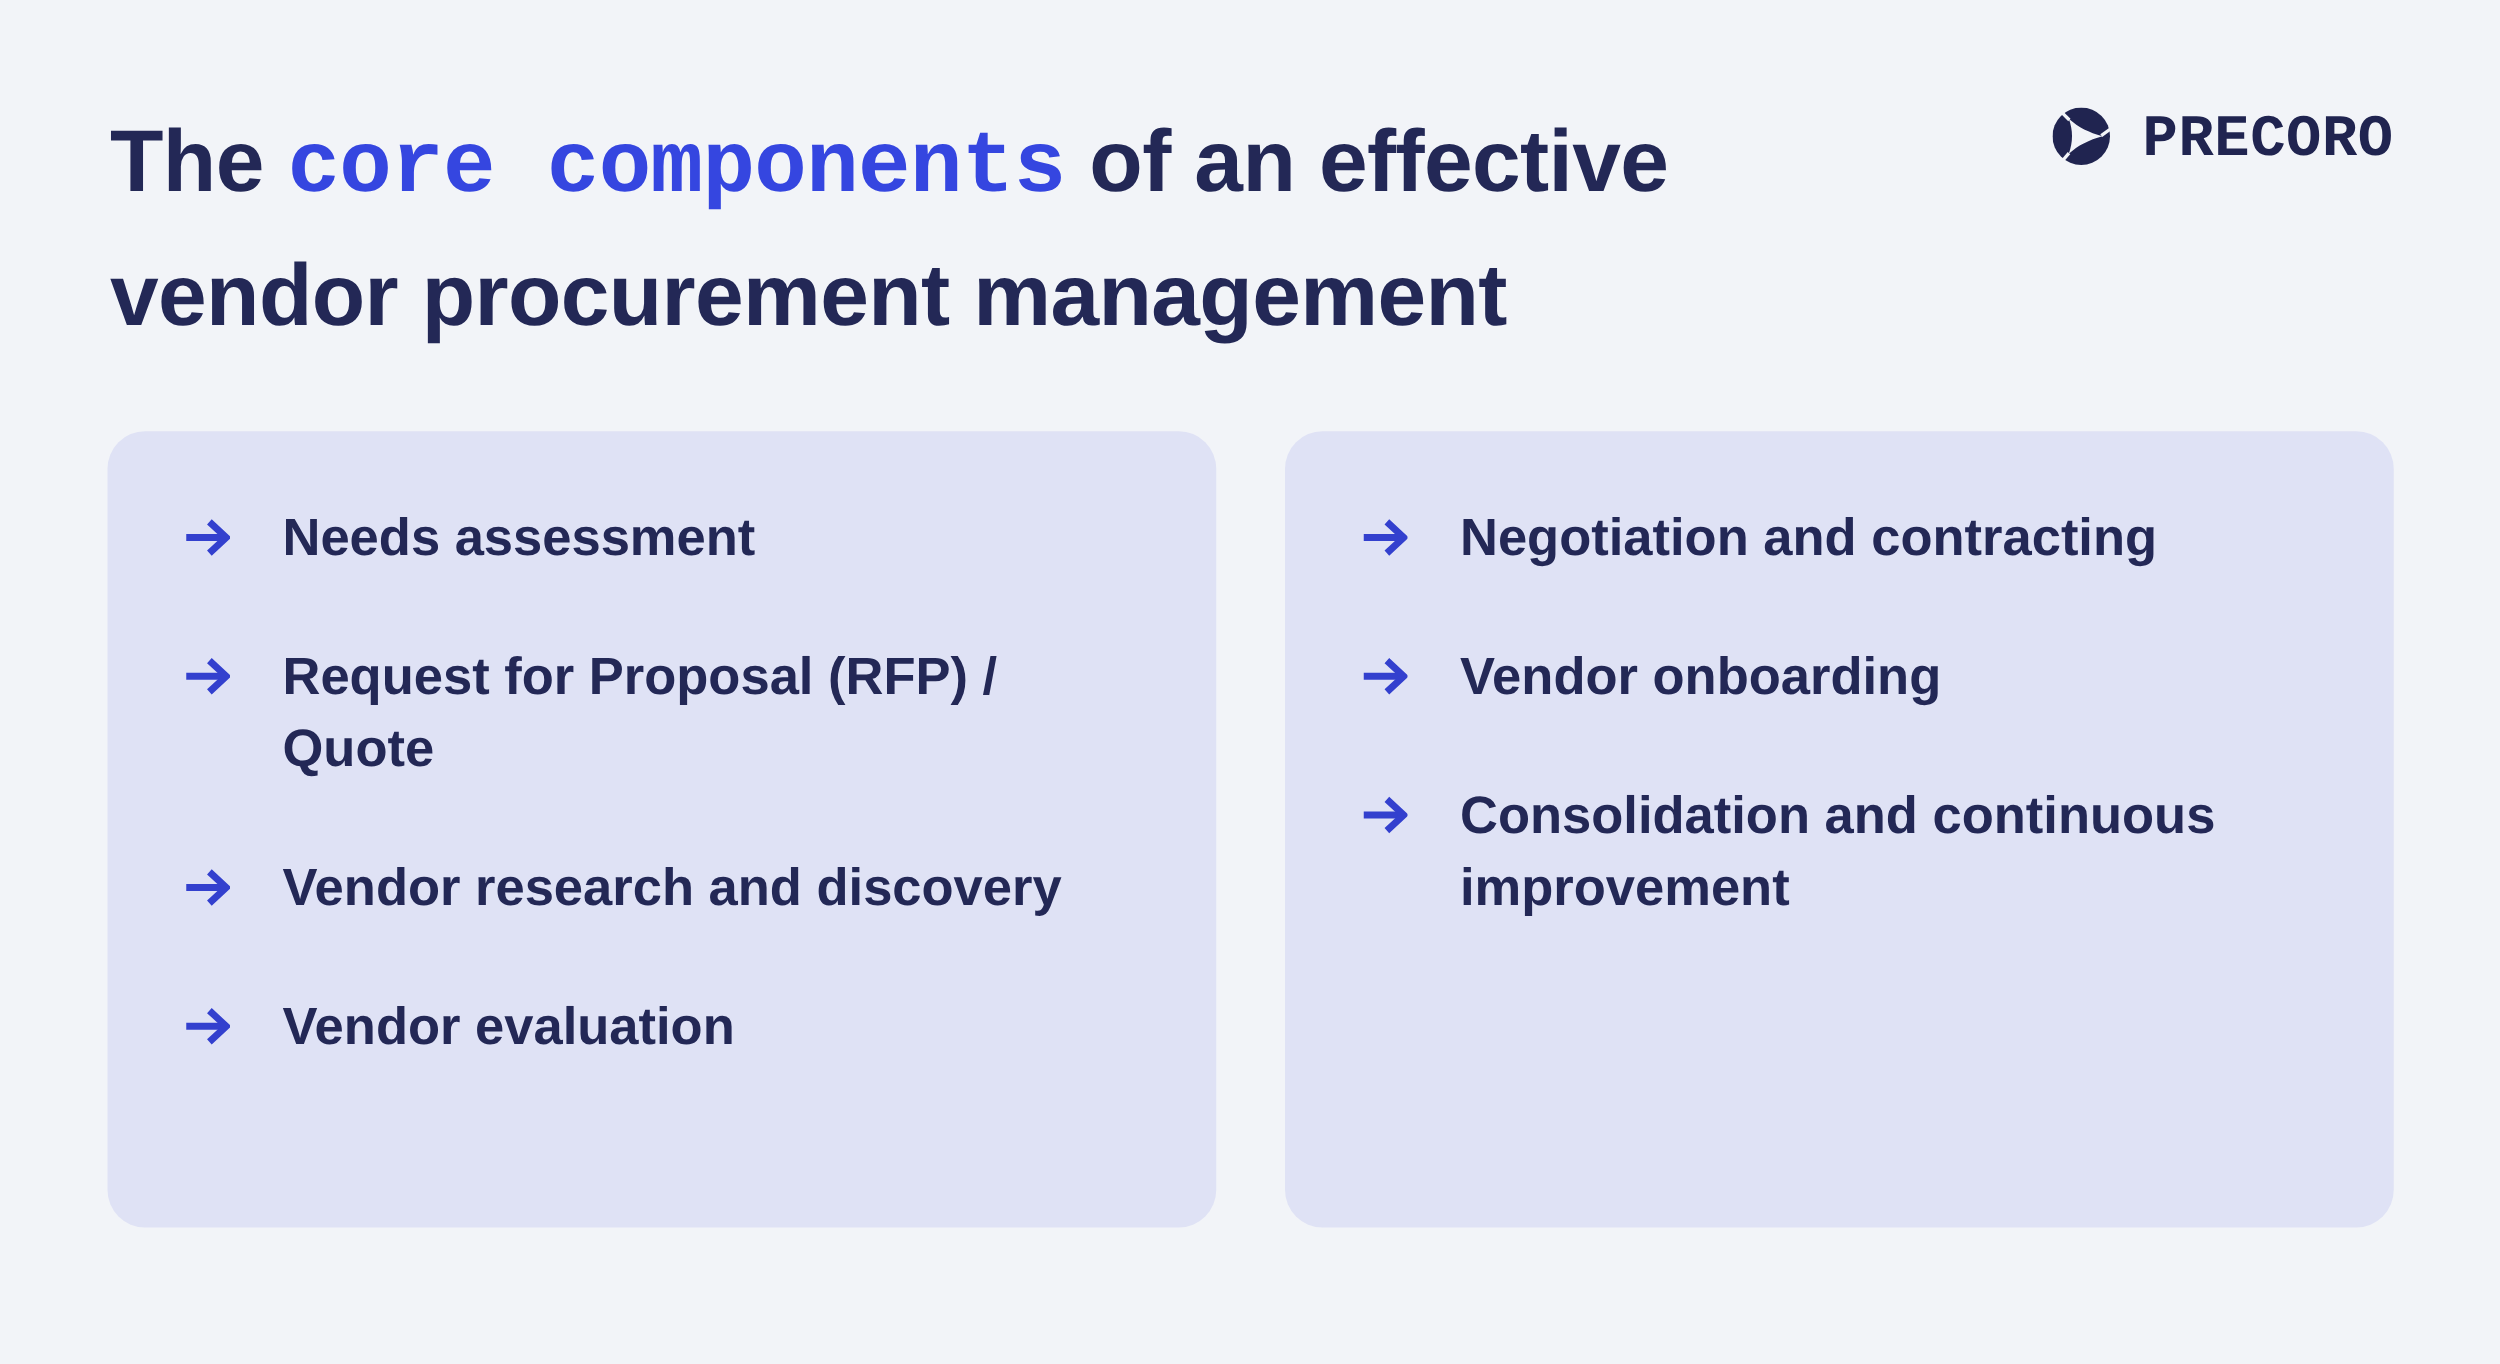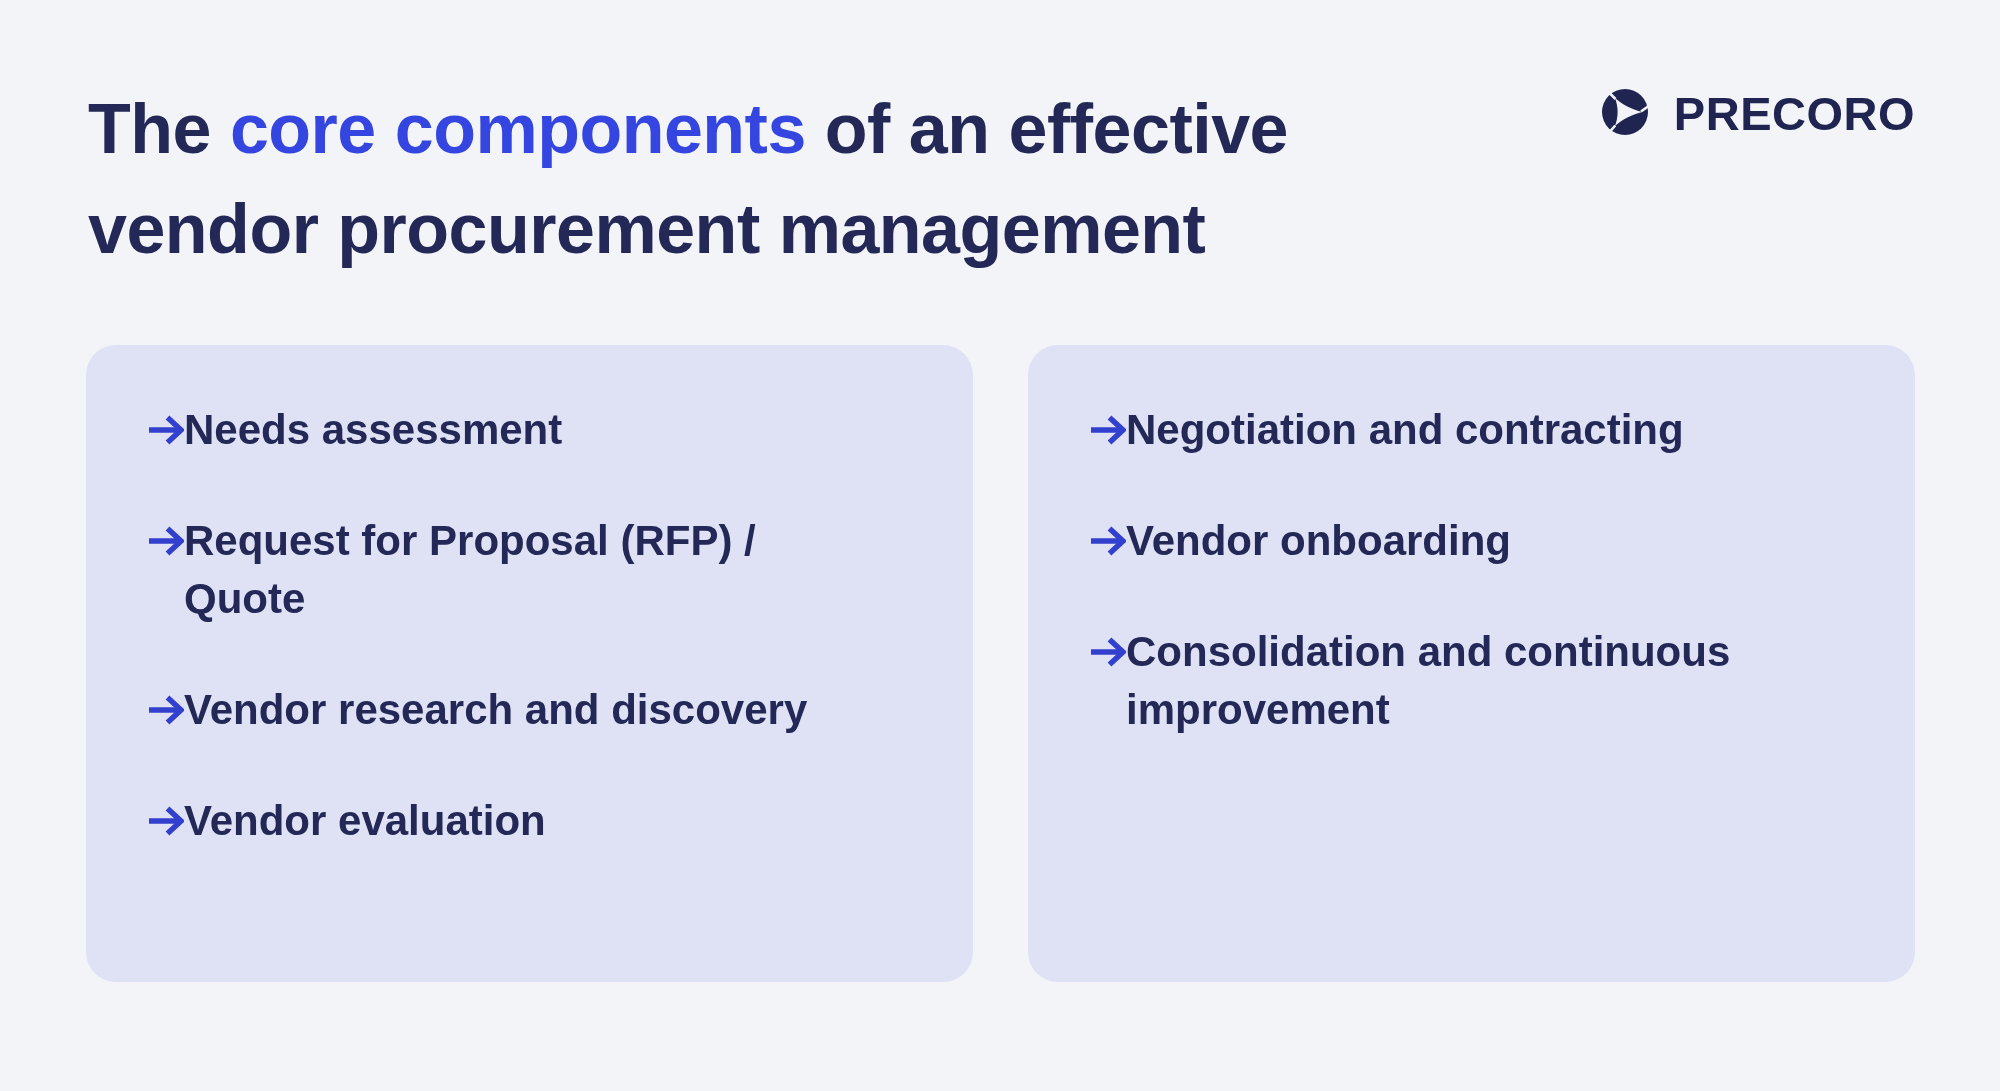--- a/index.html
+++ b/index.html
@@ -8,39 +8,39 @@
     width:2000px;height:1091px;
     background:var(--page-bg,#F2F4F8);
     font-family:"Liberation Sans","DejaVu Sans",sans-serif;
     overflow:hidden;
   }
   .title{
     position:absolute;left:88px;top:79px;margin:0;
     font-size:70px;line-height:100px;font-weight:700;
     letter-spacing:-0.5px;color:var(--navy,#232856);
   }
-  .title .accent{color:var(--accent-blue,#3546E0);}
+  .title .accent{color:var(--accent-blue,#3546E0);font-family:Liberation Mono, monospace;}
   .logo{
     position:absolute;top:86px;right:85px;
-    display:flex;align-items:center;gap:26px;
+    display:flex;gap:26px;font-family:Liberation Mono, monospace;
   }
   .logo-mark{display:block;color:var(--logo-navy,#202450);}
   .logo-text{
     font-size:47px;font-weight:800;letter-spacing:0.5px;
     color:var(--logo-navy,#202450);
   }
   .card{
     position:absolute;top:345px;width:887px;height:637px;
     background:var(--card-bg,#DFE2F5);
     border-radius:30px;box-sizing:border-box;
     padding:56px 36px 0 62px;
   }
   .card.left{left:86px;}
   .card.right{left:1028px;}
-  .item{display:flex;align-items:flex-start;margin-bottom:53px;}
+  .item{display:flex;align-items:flex-start;gap:42px;margin-bottom:53px;}
   .arrow{flex:0 0 auto;margin-top:13px;display:block;color:var(--arrow-blue,#3340CE);}
   .item-text{
     font-size:42px;line-height:58px;font-weight:700;
     color:var(--navy,#232856);max-width:645px;
   }
 </style>
 </head>
 <body>
 
 <div class="canvas">

